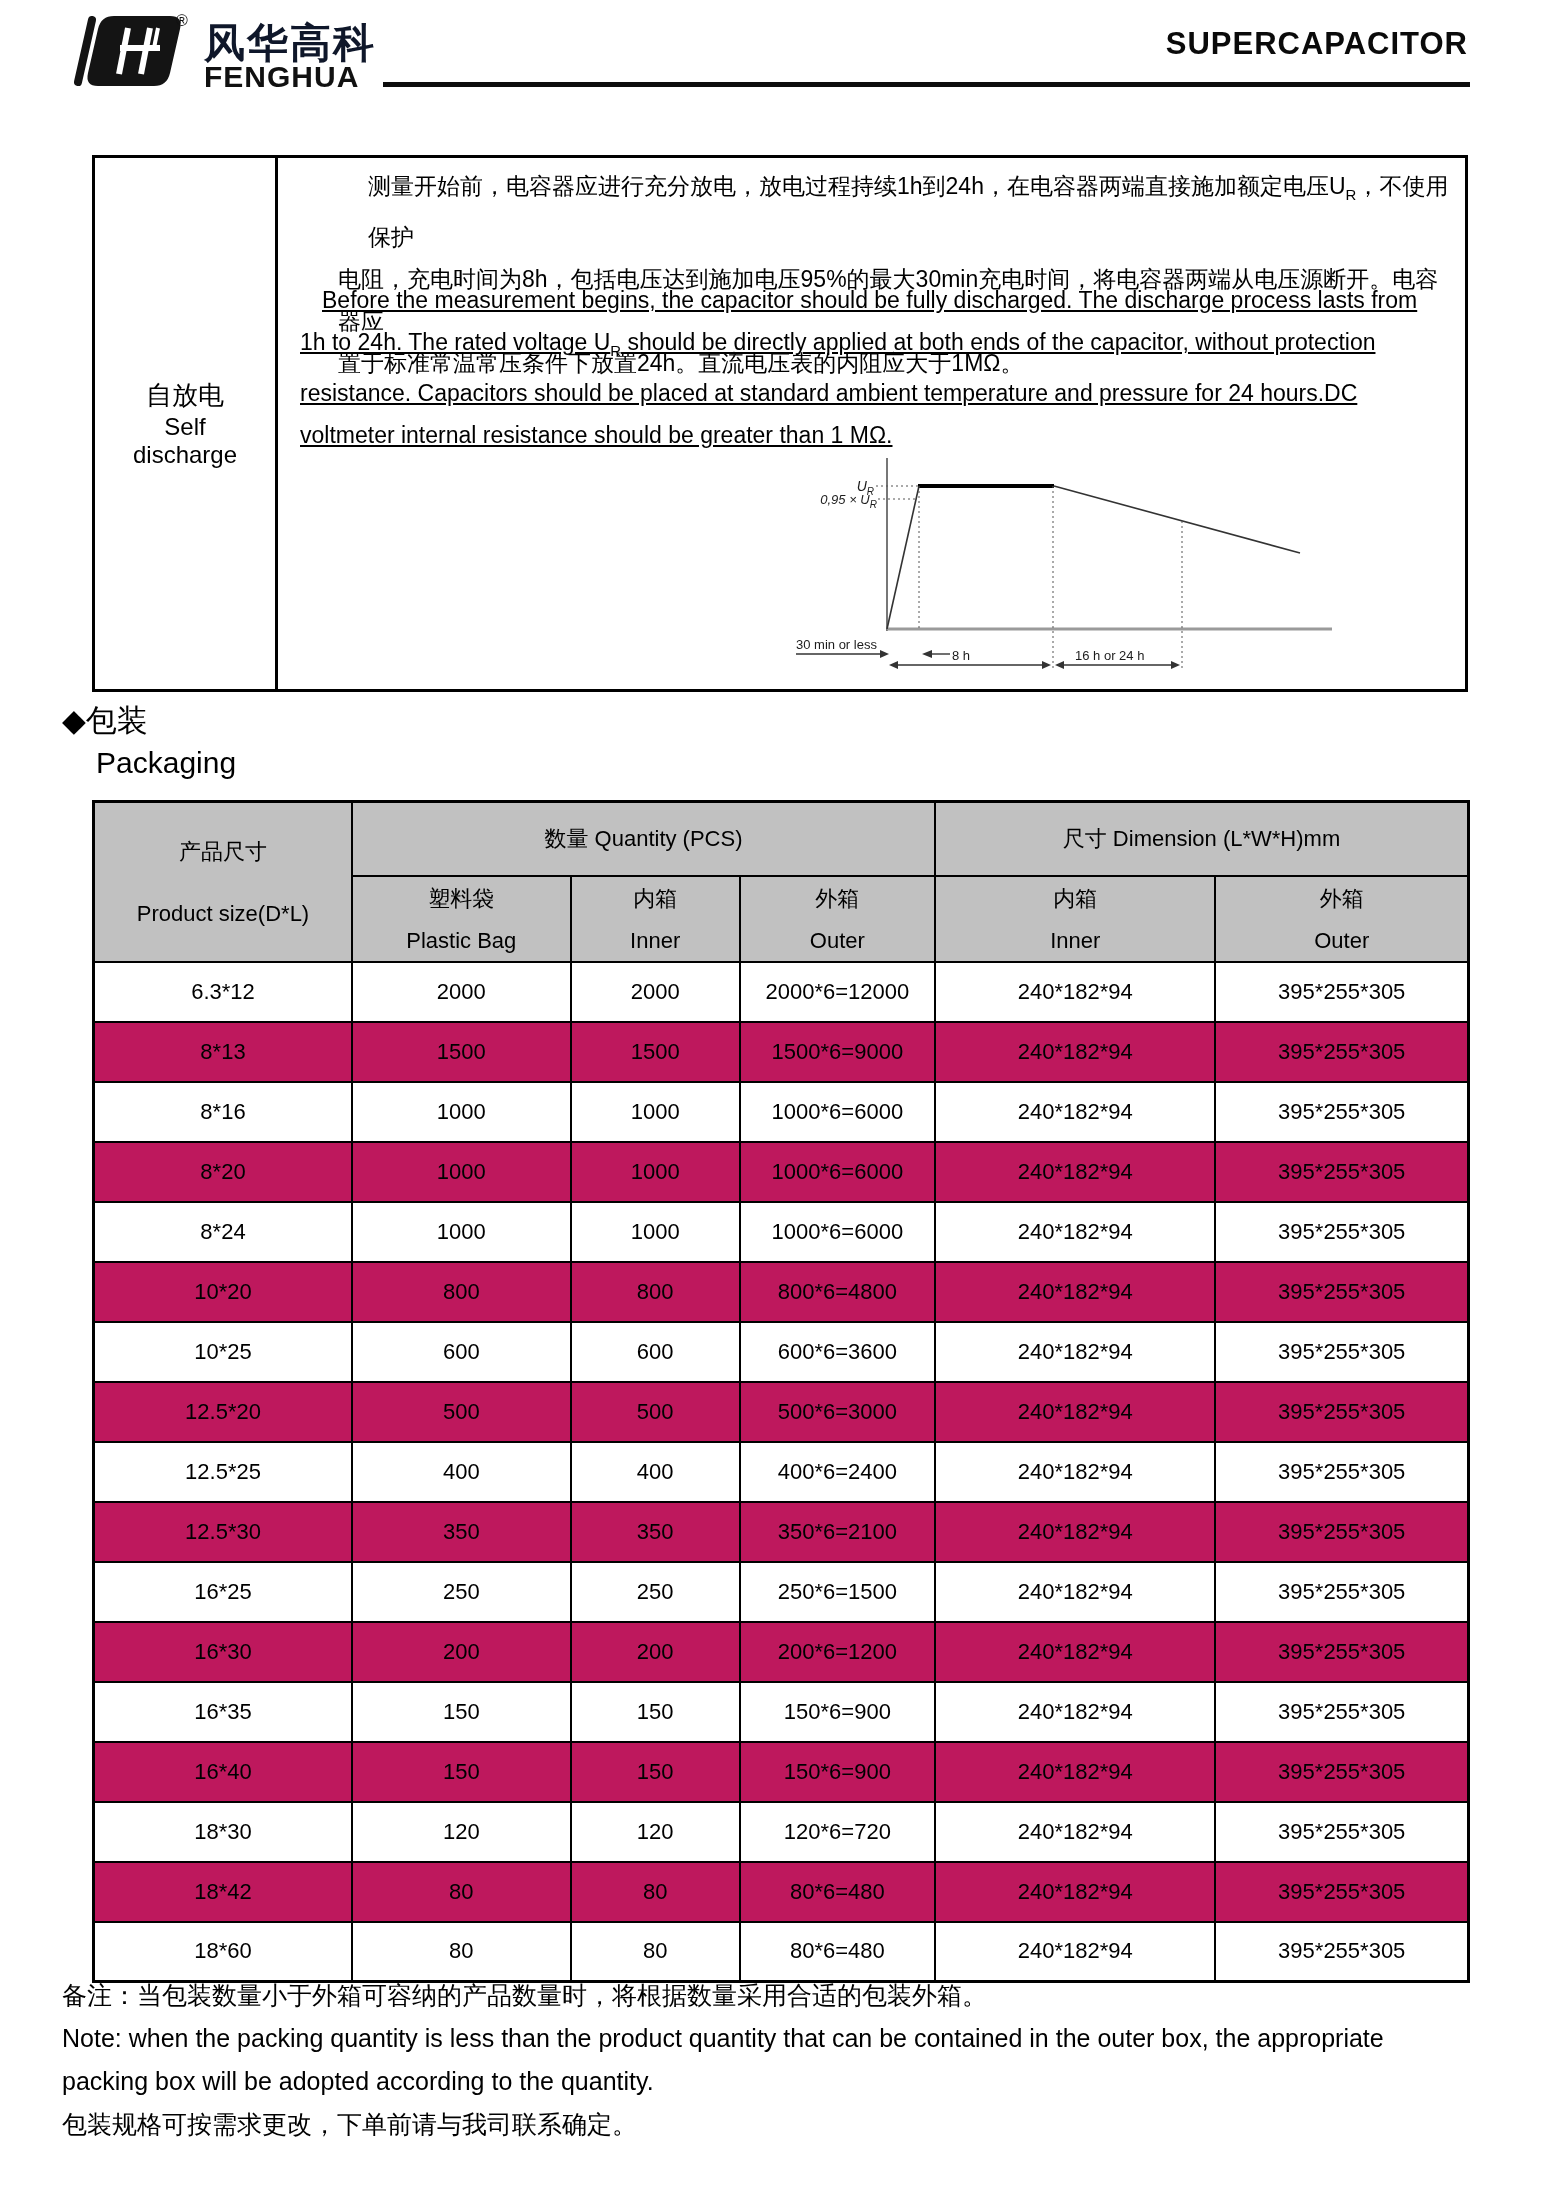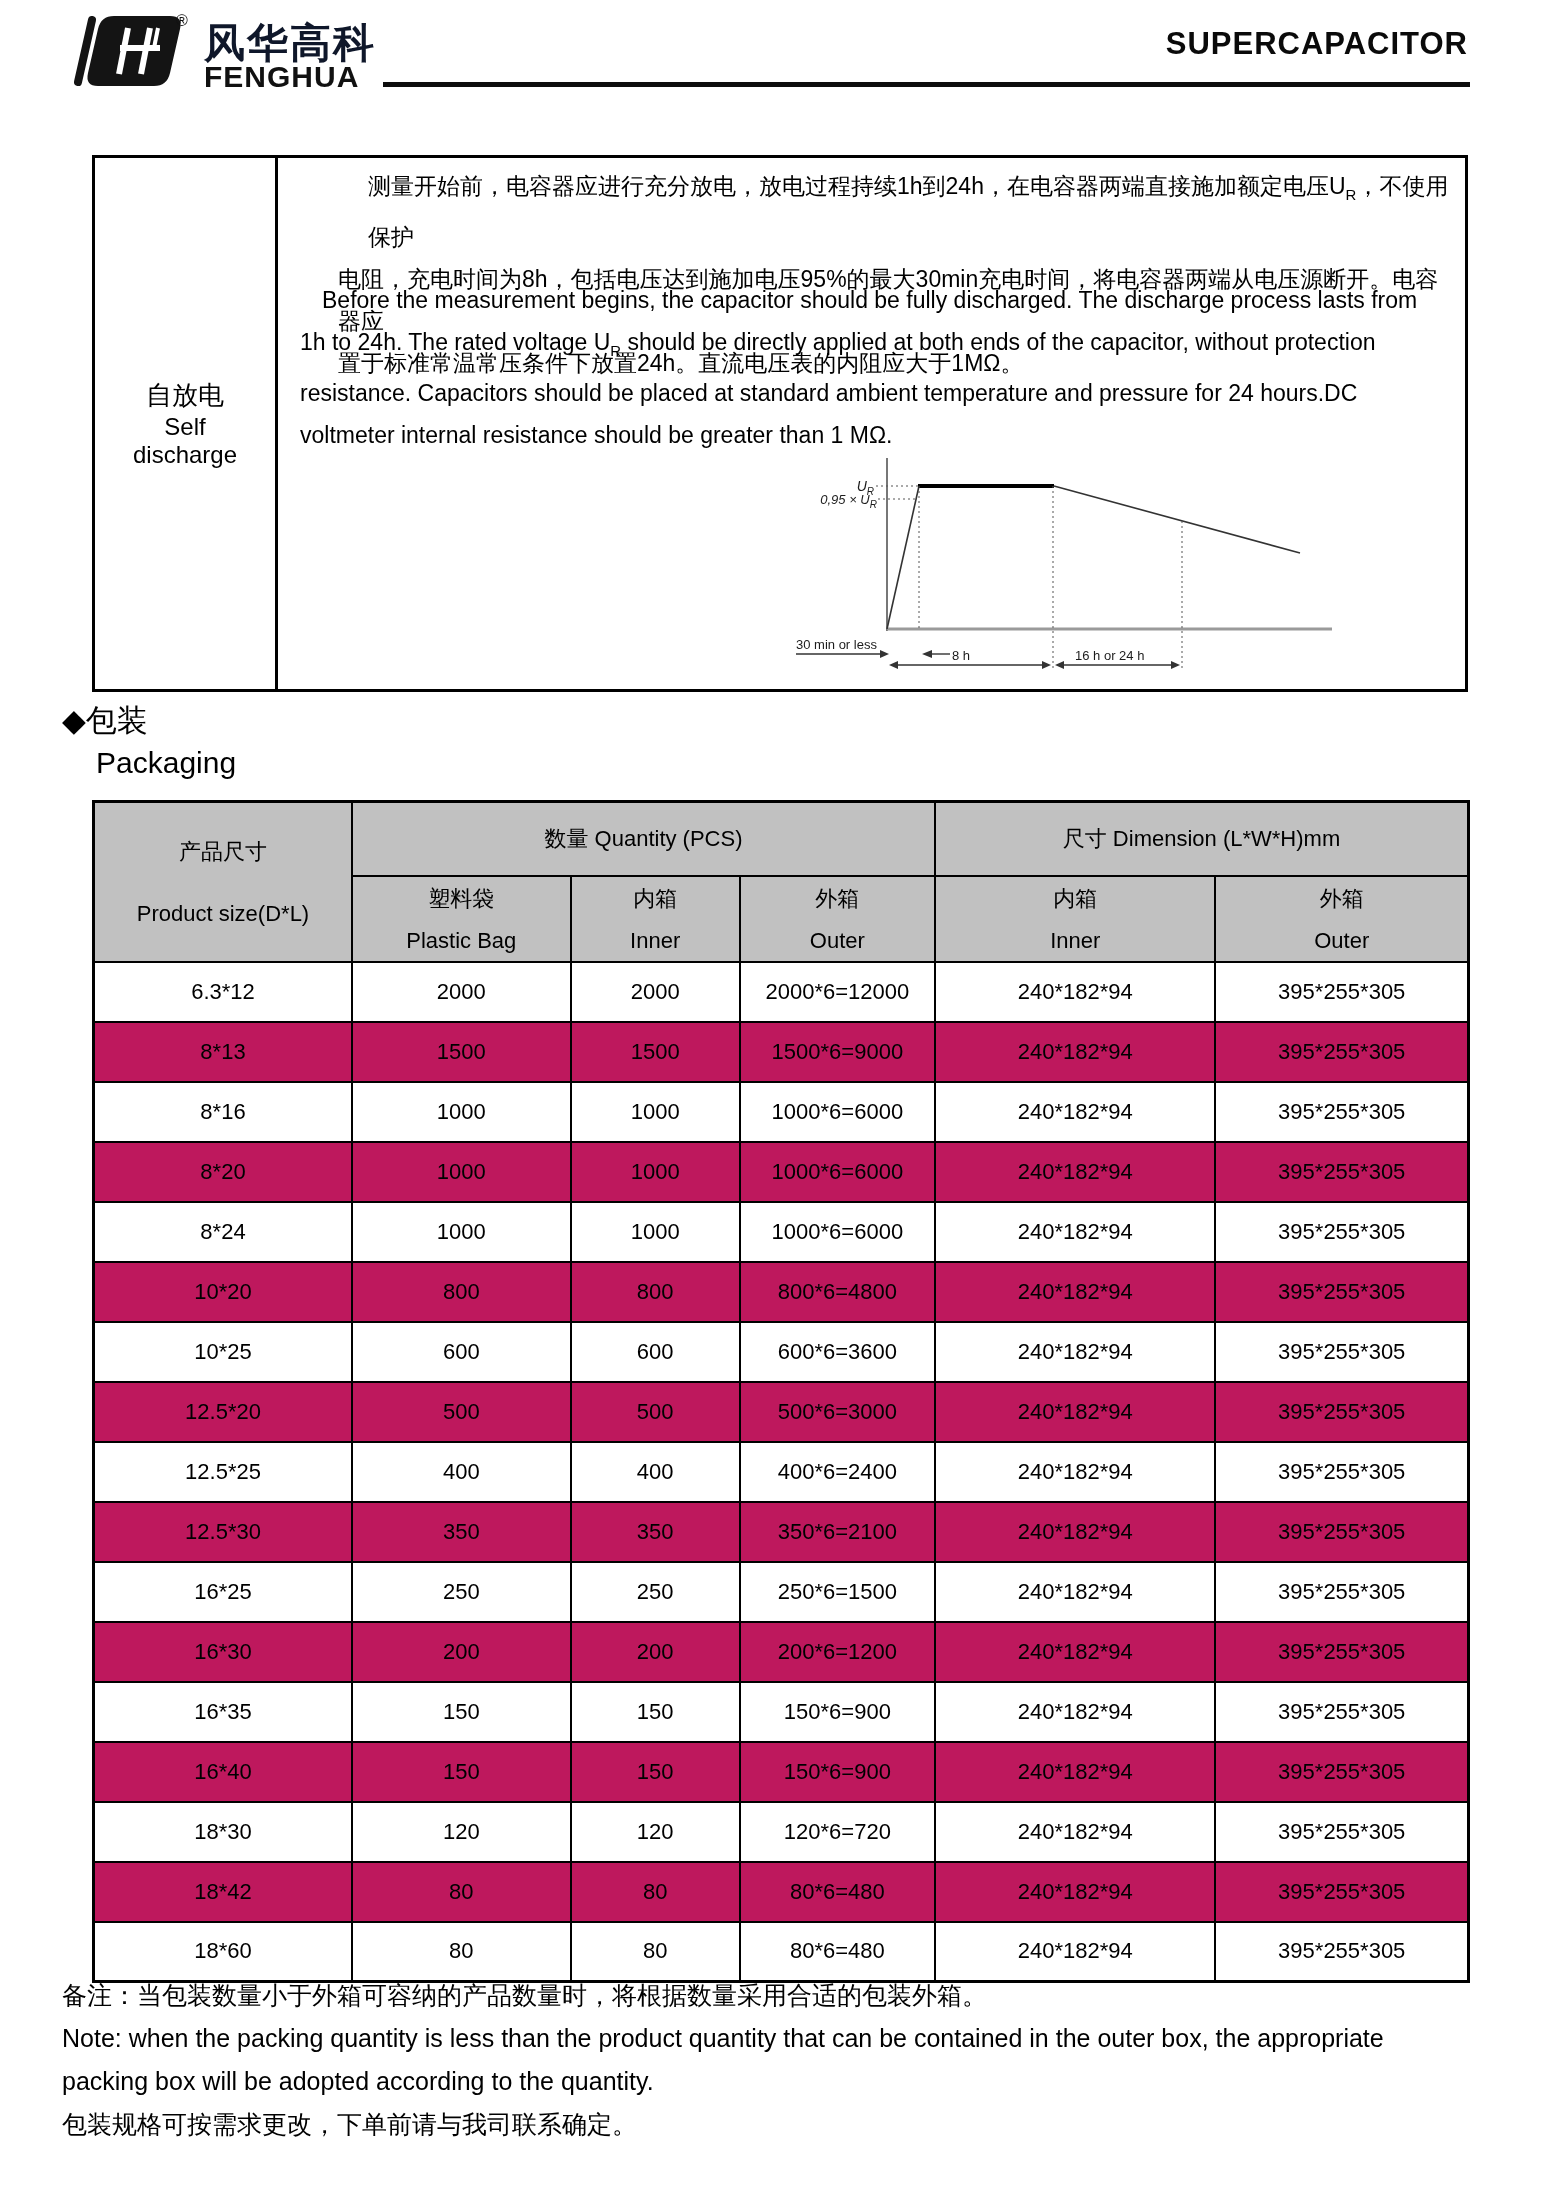--- a/index.html
+++ b/index.html
@@ -15,21 +15,21 @@
   .header-rule{position:absolute;left:383px;top:82px;width:1087px;height:5px;background:#0d0d0d;}
 
   
   .sd{position:absolute;left:92px;top:155px;width:1376px;height:537px;border:3px solid #000;display:flex;box-sizing:border-box;background:#fff;}
   .sd-label{width:183px;border-right:3px solid #000;display:flex;flex-direction:column;justify-content:center;align-items:center;box-sizing:border-box;}
   .sd-label .cn{font-size:26px;}
   .sd-label .en{font-size:24px;}
   .sd-body{flex:1;position:relative;font-size:23px;}
   .sd-cn{position:absolute;left:22px;right:8px;top:7px;line-height:42px;margin-left:38px;}
   .sd-cn .l1{padding-left:30px;}
-  .sd-en{position:absolute;left:22px;right:8px;top:121px;line-height:42px;}
+  .sd-en{position:absolute;left:22px;right:8px;top:121px;line-height:42px;text-decoration:underline;}
   .sd-en .l1{padding-left:22px;}
   sub{font-size:0.65em;}
   .sd-chart{position:absolute;left:514px;top:292px;}
   .sd-chart text{fill:#1c1c1c;font-family:"Liberation Sans","DejaVu Sans",sans-serif;}
 
   
   .pkg-head-cn{position:absolute;left:62px;top:700px;font-size:31px;}
   .pkg-head-en{position:absolute;left:96px;top:746px;font-size:30px;}
   table.pkg{position:absolute;left:92px;top:800px;width:1378px;border-collapse:collapse;table-layout:fixed;
             text-align:center;font-size:22px;border:3px solid #000;}

